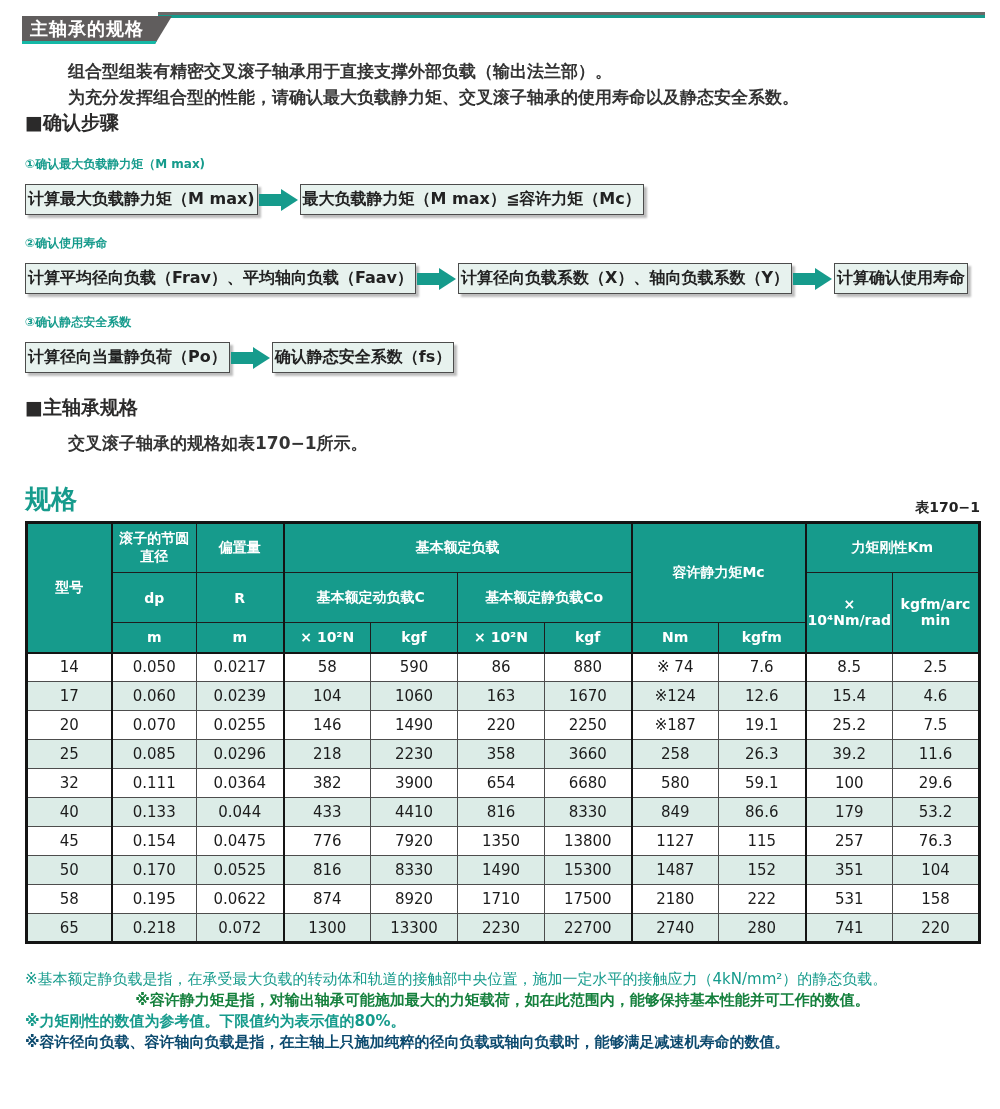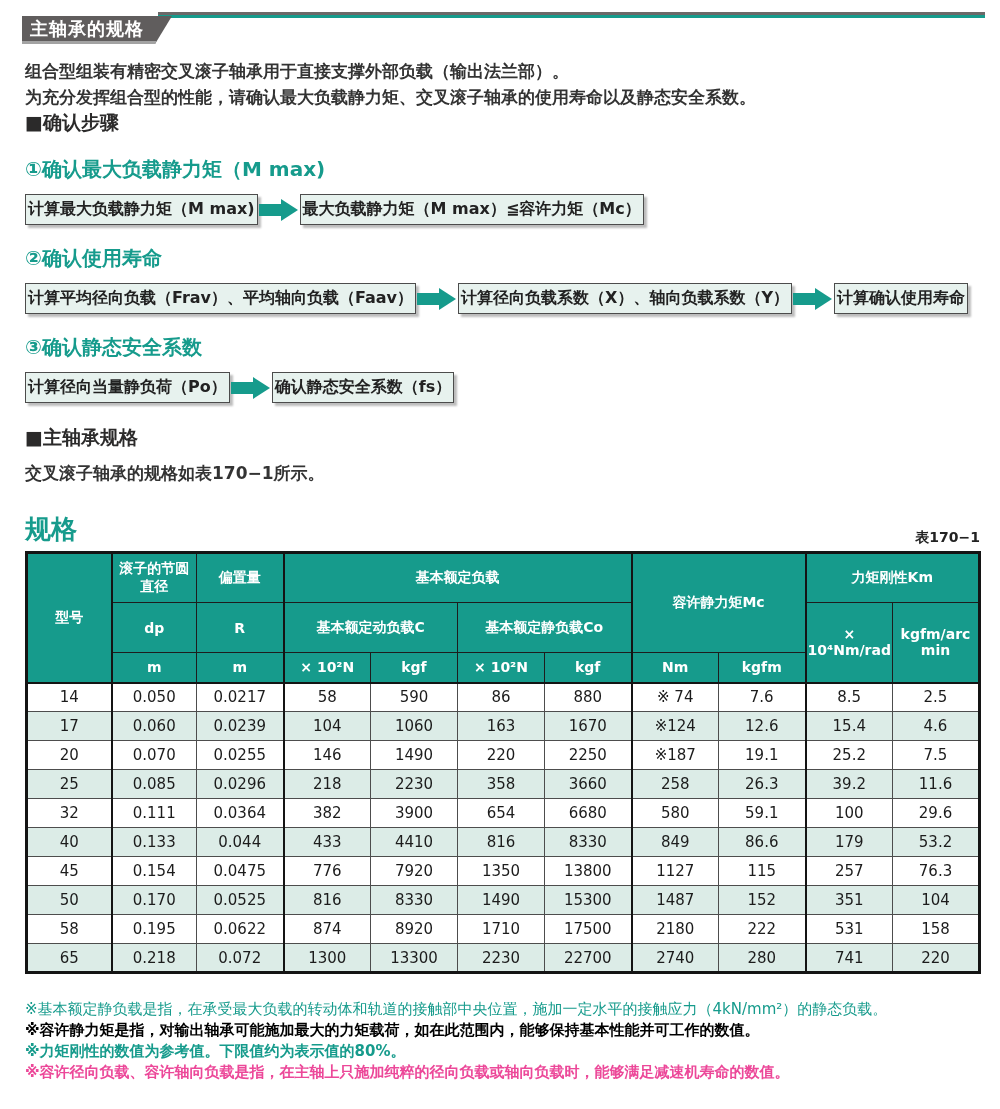--- a/index.html
+++ b/index.html
@@ -6,28 +6,28 @@
   body { background:#ffffff; font-family:"DejaVu Sans", sans-serif; }
   .page { position:relative; width:1000px; height:1109px; background:#fff; overflow:hidden; }
 
   
   .title-band { position:relative; height:46px; }
   .title-rule { position:absolute; left:158px; right:15px; top:12px; height:6px;
                 background:#6b6969; border-bottom:3px solid #169b8c; }
   .title-tab { position:absolute; left:22px; top:16px; width:150px; height:28px;
                background:#605d5d; color:#fff; font-size:18px; font-weight:bold;
                line-height:25px; padding-left:8px; letter-spacing:1px;
-               border-bottom:3px solid #a3a3a3;
+               border-bottom:3px solid #14b8a6;
                clip-path:polygon(0 0, 100% 0, calc(100% - 17px) 100%, 0 100%); }
 
   .content { padding:12px 20px 0 25px; }
-  .intro { font-size:17px; font-weight:600; color:#333; line-height:26px; }
+  .intro { font-size:17px; font-weight:600; color:#333; line-height:26px;margin-left:43px; }
   .section-heading { font-size:19px; font-weight:bold; color:#2b2a2a; }
 
-  .step-label { font-size:20px; font-weight:bold; color:#169b8c; margin-top:20px; }
+  .step-label { font-size:12px; font-weight:bold; color:#169b8c; margin-top:20px; }
   .flow-row { display:flex; align-items:center; margin-top:11px; }
   .flow-box { background:#e7f2ee; border:1px solid #4c4c4c; box-shadow:3px 3px 2px #bdbdbd;
               font-size:16px; font-weight:bold; color:#222; padding:4px 2px; white-space:nowrap; }
   .flow-arrow { display:flex; align-items:center; width:42px; flex:0 0 42px; }
   .flow-arrow .bar { width:22px; height:12px; background:#169b8c; margin-left:1px; }
   .flow-arrow .head { width:0; height:0; border-top:11px solid transparent;
                       border-bottom:11px solid transparent; border-left:17px solid #169b8c; }
 
   .spec-heading-row { display:flex; align-items:flex-end; justify-content:space-between;
                       margin-top:26px; margin-bottom:4px; }
@@ -279,20 +279,20 @@
             <td class="gsep">2740</td>
             <td>280</td>
             <td class="gsep">741</td>
             <td>220</td>
           </tr>
         </tbody>
     </table>
 
     <div style="margin-top:25px;">
       <p style="font-size:15px; font-weight:400; color:#169b8c; line-height:21px;">※基本额定静负载是指，在承受最大负载的转动体和轨道的接触部中央位置，施加一定水平的接触应力（4kN/mm²）的静态负载。</p>
-      <p style="font-size:15px; font-weight:600; color:#000000; line-height:21px;">※容许静力矩是指，对输出轴承可能施加最大的力矩载荷，如在此范围内，能够保持基本性能并可工作的数值。</p>
+      <p style="font-size:15px; font-weight:600; color:#15803d; line-height:21px;text-align:center;">※容许静力矩是指，对输出轴承可能施加最大的力矩载荷，如在此范围内，能够保持基本性能并可工作的数值。</p>
       <p style="font-size:15px; font-weight:600; color:#169b8c; line-height:21px;">※力矩刚性的数值为参考值。下限值约为表示值的80%。</p>
-      <p style="font-size:15px; font-weight:600; color:#ec4899; line-height:21px;">※容许径向负载、容许轴向负载是指，在主轴上只施加纯粹的径向负载或轴向负载时，能够满足减速机寿命的数值。</p>
+      <p style="font-size:15px; font-weight:600; color:#0c4a6e; line-height:21px;">※容许径向负载、容许轴向负载是指，在主轴上只施加纯粹的径向负载或轴向负载时，能够满足减速机寿命的数值。</p>
 
     </div>
 
   </div>
 </div>
 
 </body></html>

